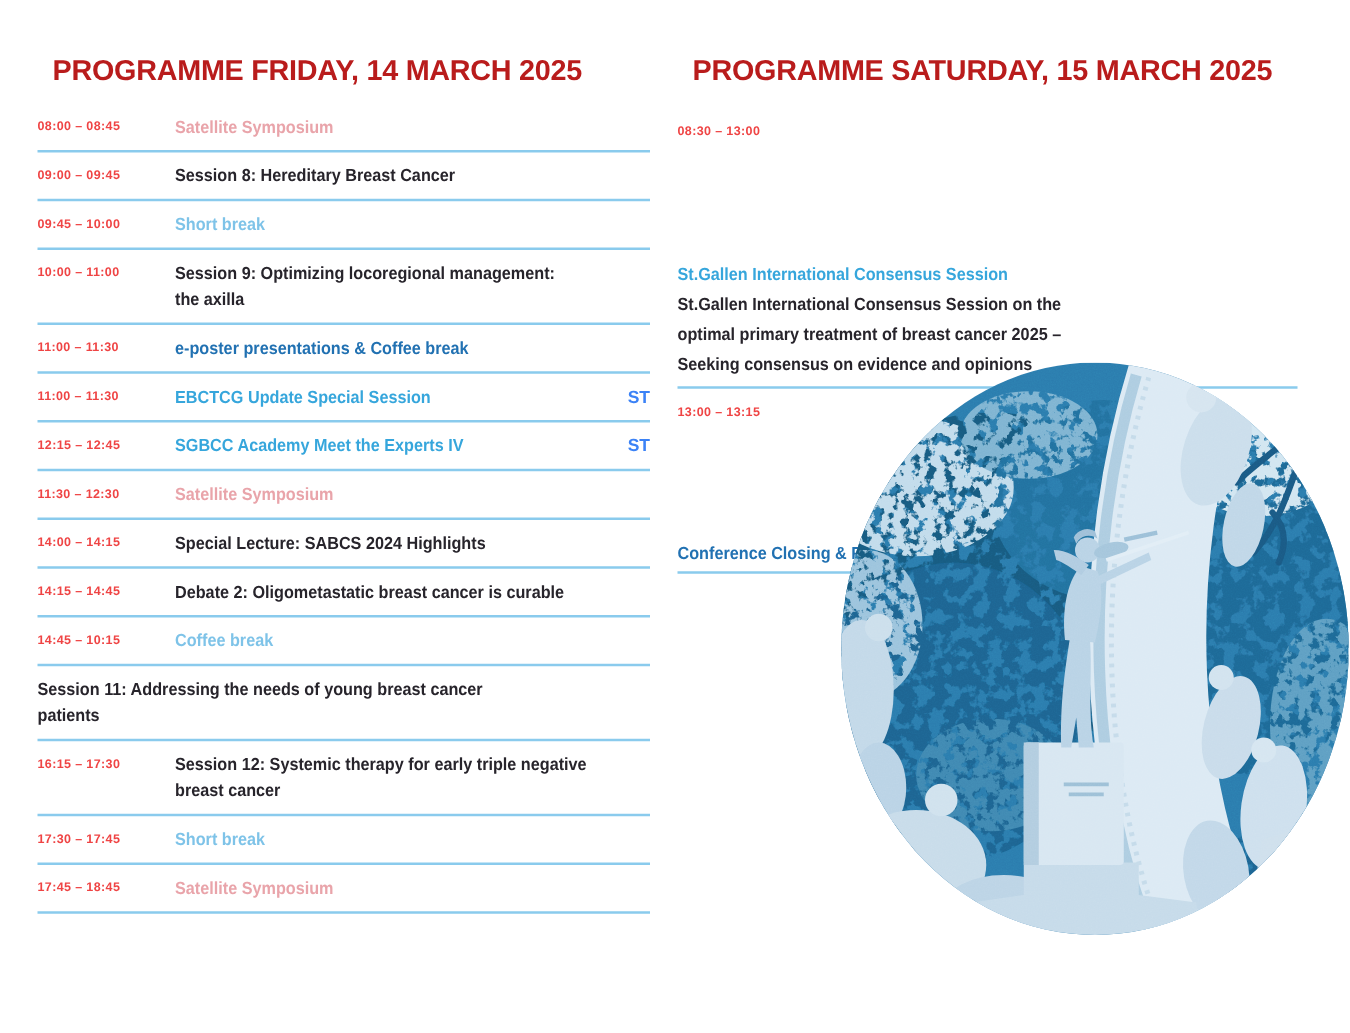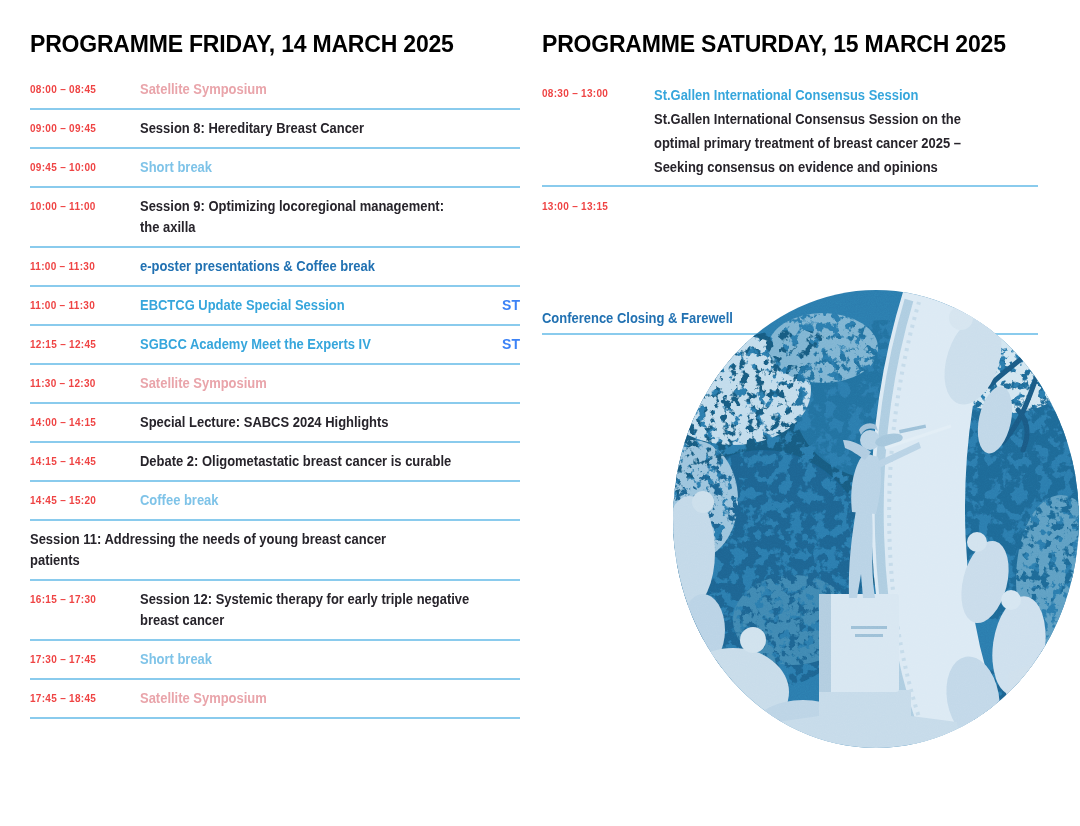--- a/index.html
+++ b/index.html
@@ -5,21 +5,21 @@
   html,body { margin:0; padding:0; }
   body {
     width:1080px; height:826px; background:#ffffff; position:relative;
     overflow:hidden; font-family:"Liberation Sans", sans-serif;
     -webkit-font-smoothing:antialiased;
   }
   .col { position:absolute; top:30px; }
   #col-friday   { left:30px;  width:490px; }
   #col-saturday { left:542px; width:496px; }
   .prog-title {
-    margin:0; font-size:23px; font-weight:bold; color:#000000;
+    margin:12px; font-size:23px; font-weight:bold; color:#b91c1c;
     letter-spacing:-0.2px; line-height:28px; white-space:nowrap;
   }
   .table { margin-top:13px; }
   .row { display:flex; border-bottom:2px solid #8acbed; padding:8px 0 8px 0; }
   .time {
     flex:0 0 110px; width:110px; font-weight:bold; font-size:10px;
     color:#ef4444; line-height:21px; letter-spacing:0.3px; white-space:nowrap;
   }
   #col-saturday .time { flex-basis:112px; width:112px; }
   .event { flex:1; position:relative; min-width:0; }
@@ -29,21 +29,21 @@
   }
   .ev-title { font-weight:bold; font-size:14px; line-height:21px; white-space:pre-line; }
   .ev-desc  { font-weight:bold; font-size:14px; line-height:24px; white-space:pre-line; color:#27242b; }
   .tag { position:absolute; right:0; top:0; font-weight:bold; font-size:14px; line-height:21px; color:#3b82f6; }
   .t-dark      { color:#27242b; }
   .t-pink      { color:#e9a4aa; }
   .t-lightblue { color:#7ec3e8; }
   .t-cyan      { color:#36a6dc; }
   .t-blue      { color:#2171b2; }
   
-  #saturday-table .row-main { padding:12px 0 6px 0; }
+  #saturday-table .row-main { padding:12px 0 6px 0;flex-direction:column; }
   #saturday-table .row-main .ev-title { line-height:24px; }
   #saturday-table .row:not(.row-main) { padding:9px 0 4px 0;flex-direction:column; }
   
   #photo {
     position:absolute; left:673px; top:290px; width:406px; height:458px;
     border-radius:50%; overflow:hidden;
   }
   #photo svg { display:block; }
 </style>
 </head>
@@ -129,21 +129,21 @@
       </div>
       <div class="row">
         <div class="time">14:15 – 14:45</div>
         <div class="event">
           <div class="ev-inner">
             <div class="ev-title t-dark">Debate 2: Oligometastatic breast cancer is curable</div>
           </div>
         </div>
       </div>
       <div class="row">
-        <div class="time">14:45 – 15:20</div>
+        <div class="time">14:45 – 10:15</div>
         <div class="event">
           <div class="ev-inner">
             <div class="ev-title t-lightblue">Coffee break</div>
           </div>
         </div>
       </div>
       <div class="row">
         <div class="event">
           <div class="ev-inner">
             <div class="ev-title t-dark">Session 11: Addressing the needs of young breast cancer

